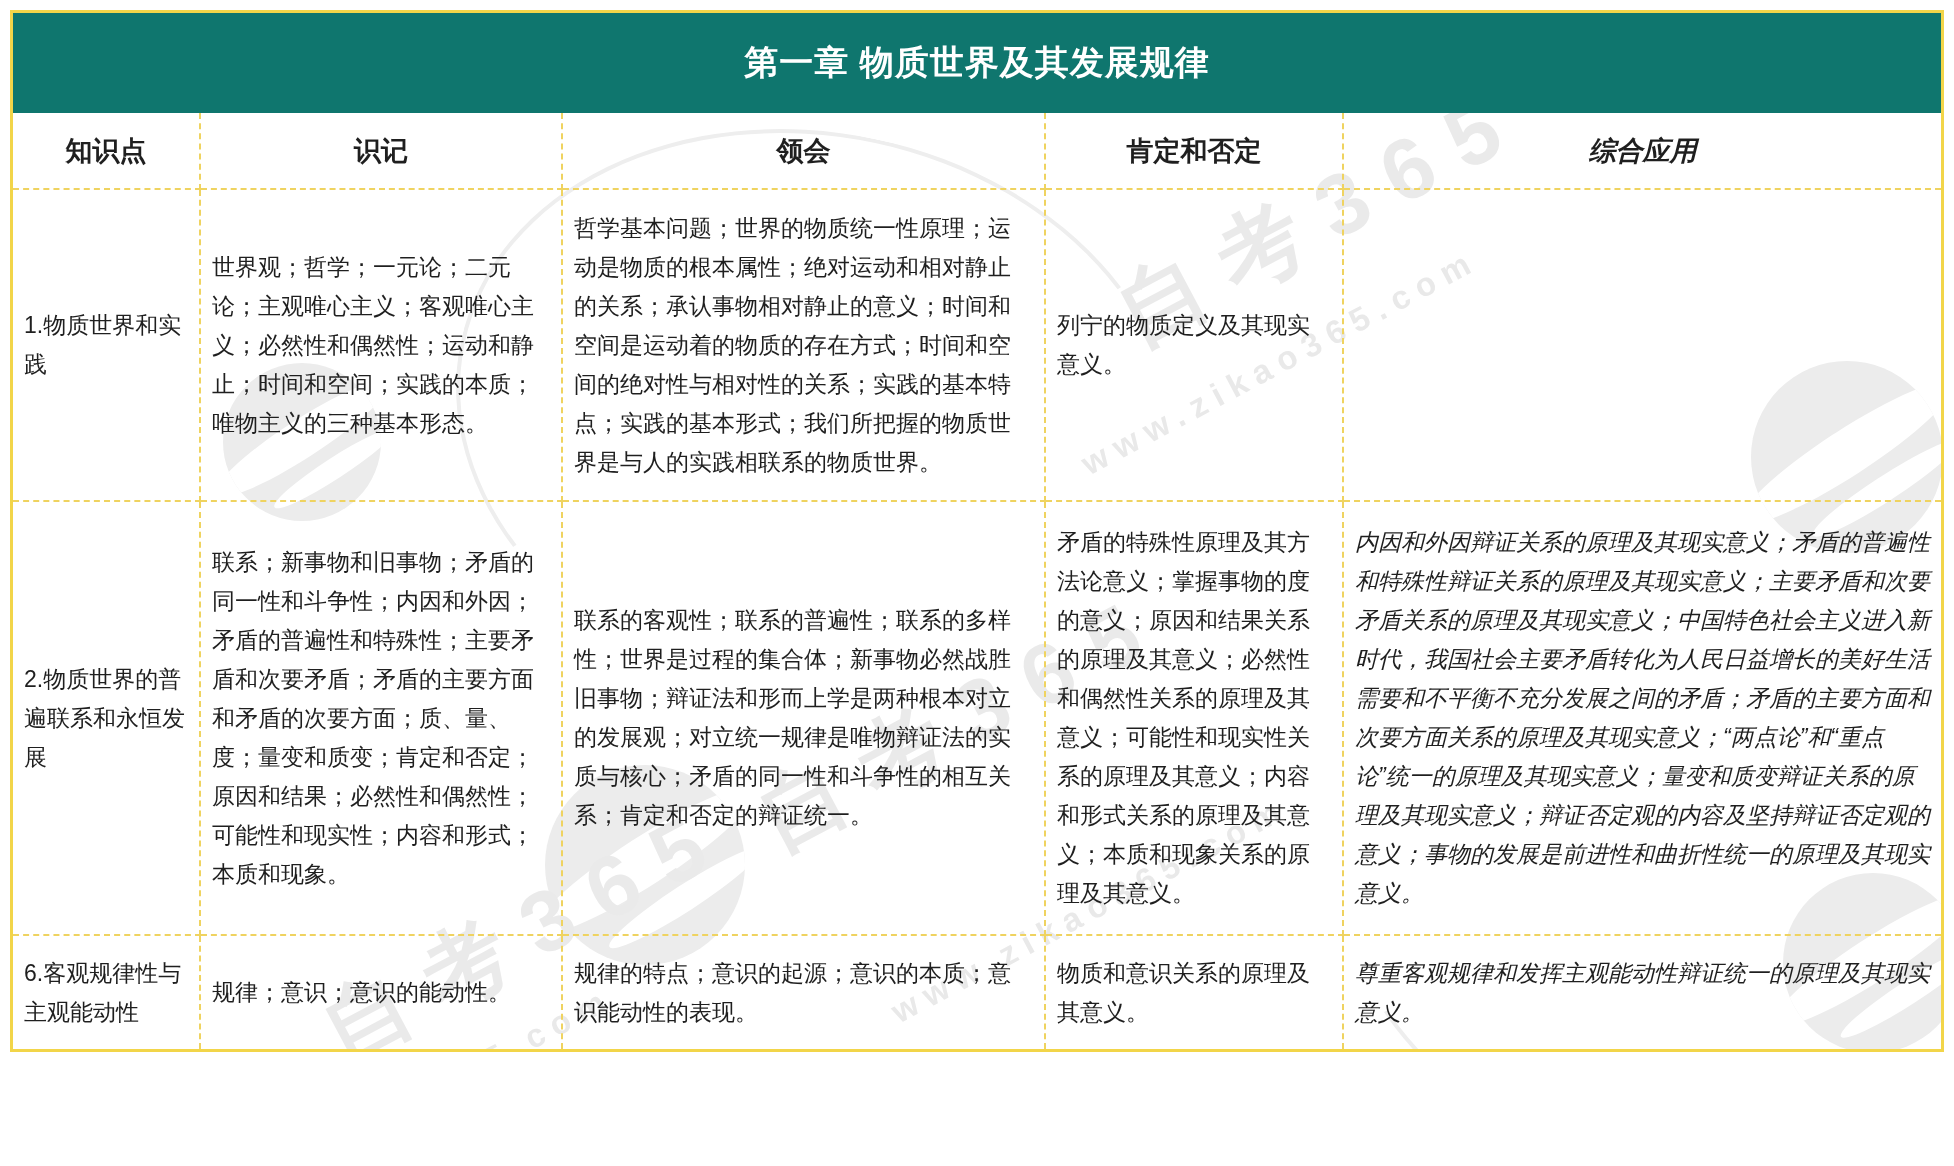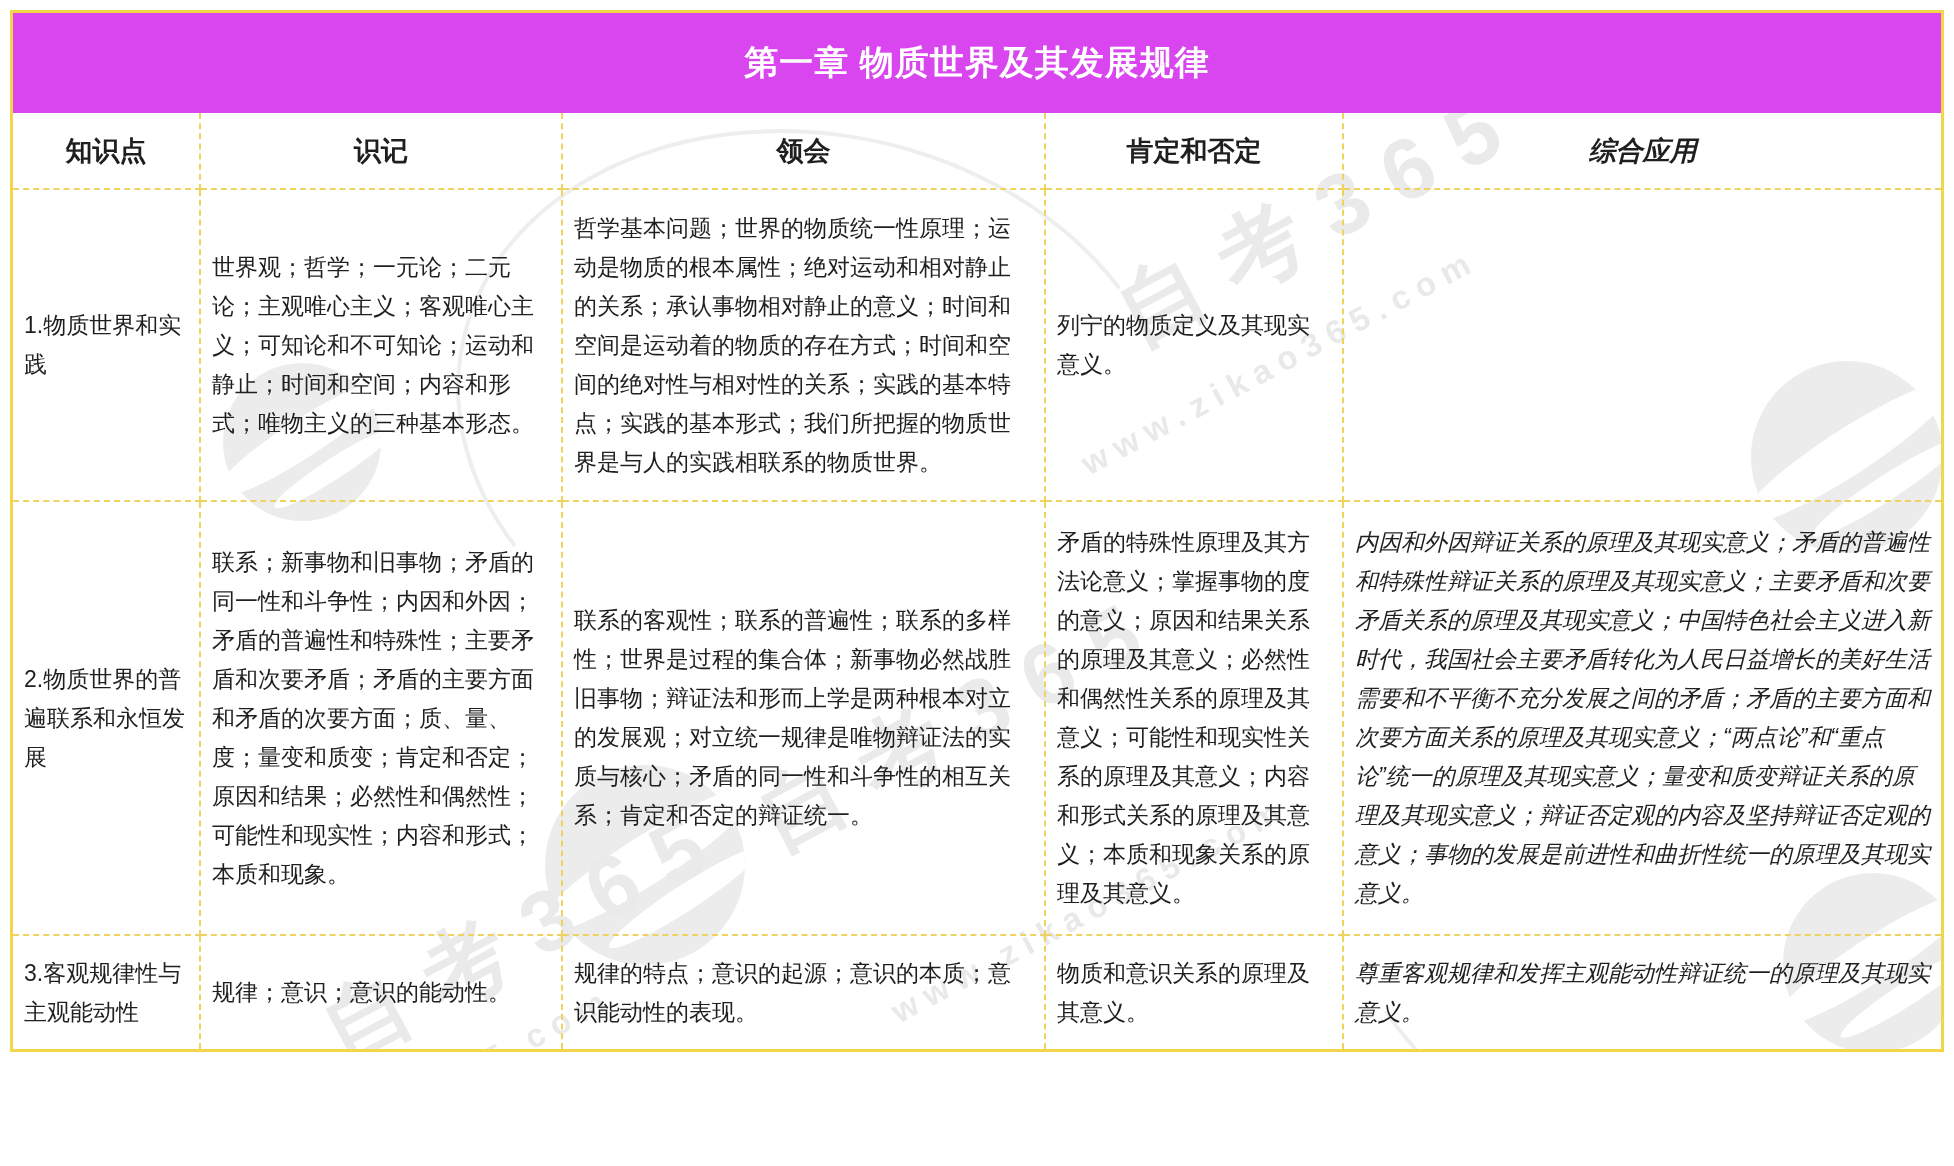--- a/index.html
+++ b/index.html
@@ -24,21 +24,21 @@
   }
   .wm-logo{position:absolute;border-radius:50%;background:#ececec;overflow:hidden;}
   .wm-logo i{position:absolute;left:-15%;top:36%;width:130%;height:24%;
     background:#ffffff;border-radius:50%;transform:rotate(-33deg);}
   .wm-logo b{position:absolute;left:25%;top:60%;width:90%;height:13%;
     background:#ffffff;border-radius:50%;transform:rotate(-33deg);}
   .wm-arc{position:absolute;border:4px solid #eeeeee;border-radius:50%;
     border-bottom-color:transparent;border-right-color:transparent;}
   
   .titlebar{
-    position:relative;z-index:1;height:100px;background:#d946ef;
+    position:relative;z-index:1;height:100px;background:#0f766e;
     display:flex;align-items:center;justify-content:center;
     color:#ffffff;font-size:34px;font-weight:bold;letter-spacing:1px;
   }
   
   table.kt{
     position:relative;z-index:1;border-collapse:collapse;table-layout:fixed;
     width:1928px;background:transparent;
   }
   .kt th,.kt td{
     border:2px dashed #EFD360;vertical-align:middle;
@@ -107,34 +107,34 @@
         <th>知识点</th>
         <th>识记</th>
         <th>领会</th>
         <th>肯定和否定</th>
         <th>综合应用</th>
       </tr>
     </thead>
     <tbody>
       <tr class="r1">
         <td>1.物质世界和实践</td>
-        <td>世界观；哲学；一元论；二元论；主观唯心主义；客观唯心主义；可知论和不可知论；运动和静止；时间和空间；内容和形式；唯物主义的三种基本形态。</td>
+        <td>世界观；哲学；一元论；二元论；主观唯心主义；客观唯心主义；必然性和偶然性；运动和静止；时间和空间；实践的本质；唯物主义的三种基本形态。</td>
         <td>哲学基本问题；世界的物质统一性原理；运动是物质的根本属性；绝对运动和相对静止的关系；承认事物相对静止的意义；时间和空间是运动着的物质的存在方式；时间和空间的绝对性与相对性的关系；实践的基本特点；实践的基本形式；我们所把握的物质世界是与人的实践相联系的物质世界。</td>
         <td>列宁的物质定义及其现实意义。</td>
         <td></td>
       </tr>
       <tr class="r2">
         <td>2.物质世界的普遍联系和永恒发展</td>
         <td>联系；新事物和旧事物；矛盾的同一性和斗争性；内因和外因；矛盾的普遍性和特殊性；主要矛盾和次要矛盾；矛盾的主要方面和矛盾的次要方面；质、量、度；量变和质变；肯定和否定；原因和结果；必然性和偶然性；可能性和现实性；内容和形式；本质和现象。</td>
         <td>联系的客观性；联系的普遍性；联系的多样性；世界是过程的集合体；新事物必然战胜旧事物；辩证法和形而上学是两种根本对立的发展观；对立统一规律是唯物辩证法的实质与核心；矛盾的同一性和斗争性的相互关系；肯定和否定的辩证统一。</td>
         <td>矛盾的特殊性原理及其方法论意义；掌握事物的度的意义；原因和结果关系的原理及其意义；必然性和偶然性关系的原理及其意义；可能性和现实性关系的原理及其意义；内容和形式关系的原理及其意义；本质和现象关系的原理及其意义。</td>
         <td>内因和外因辩证关系的原理及其现实意义；矛盾的普遍性和特殊性辩证关系的原理及其现实意义；主要矛盾和次要矛盾关系的原理及其现实意义；中国特色社会主义进入新时代，我国社会主要矛盾转化为人民日益增长的美好生活需要和不平衡不充分发展之间的矛盾；矛盾的主要方面和次要方面关系的原理及其现实意义；“两点论”和“重点论”统一的原理及其现实意义；量变和质变辩证关系的原理及其现实意义；辩证否定观的内容及坚持辩证否定观的意义；事物的发展是前进性和曲折性统一的原理及其现实意义。</td>
       </tr>
       <tr class="r3">
-        <td>3.客观规律性与主观能动性</td>
+        <td>6.客观规律性与主观能动性</td>
         <td>规律；意识；意识的能动性。</td>
         <td>规律的特点；意识的起源；意识的本质；意识能动性的表现。</td>
         <td>物质和意识关系的原理及其意义。</td>
         <td>尊重客观规律和发挥主观能动性辩证统一的原理及其现实意义。</td>
       </tr>
     </tbody>
   </table>
 </div>
 
 </body></html>

